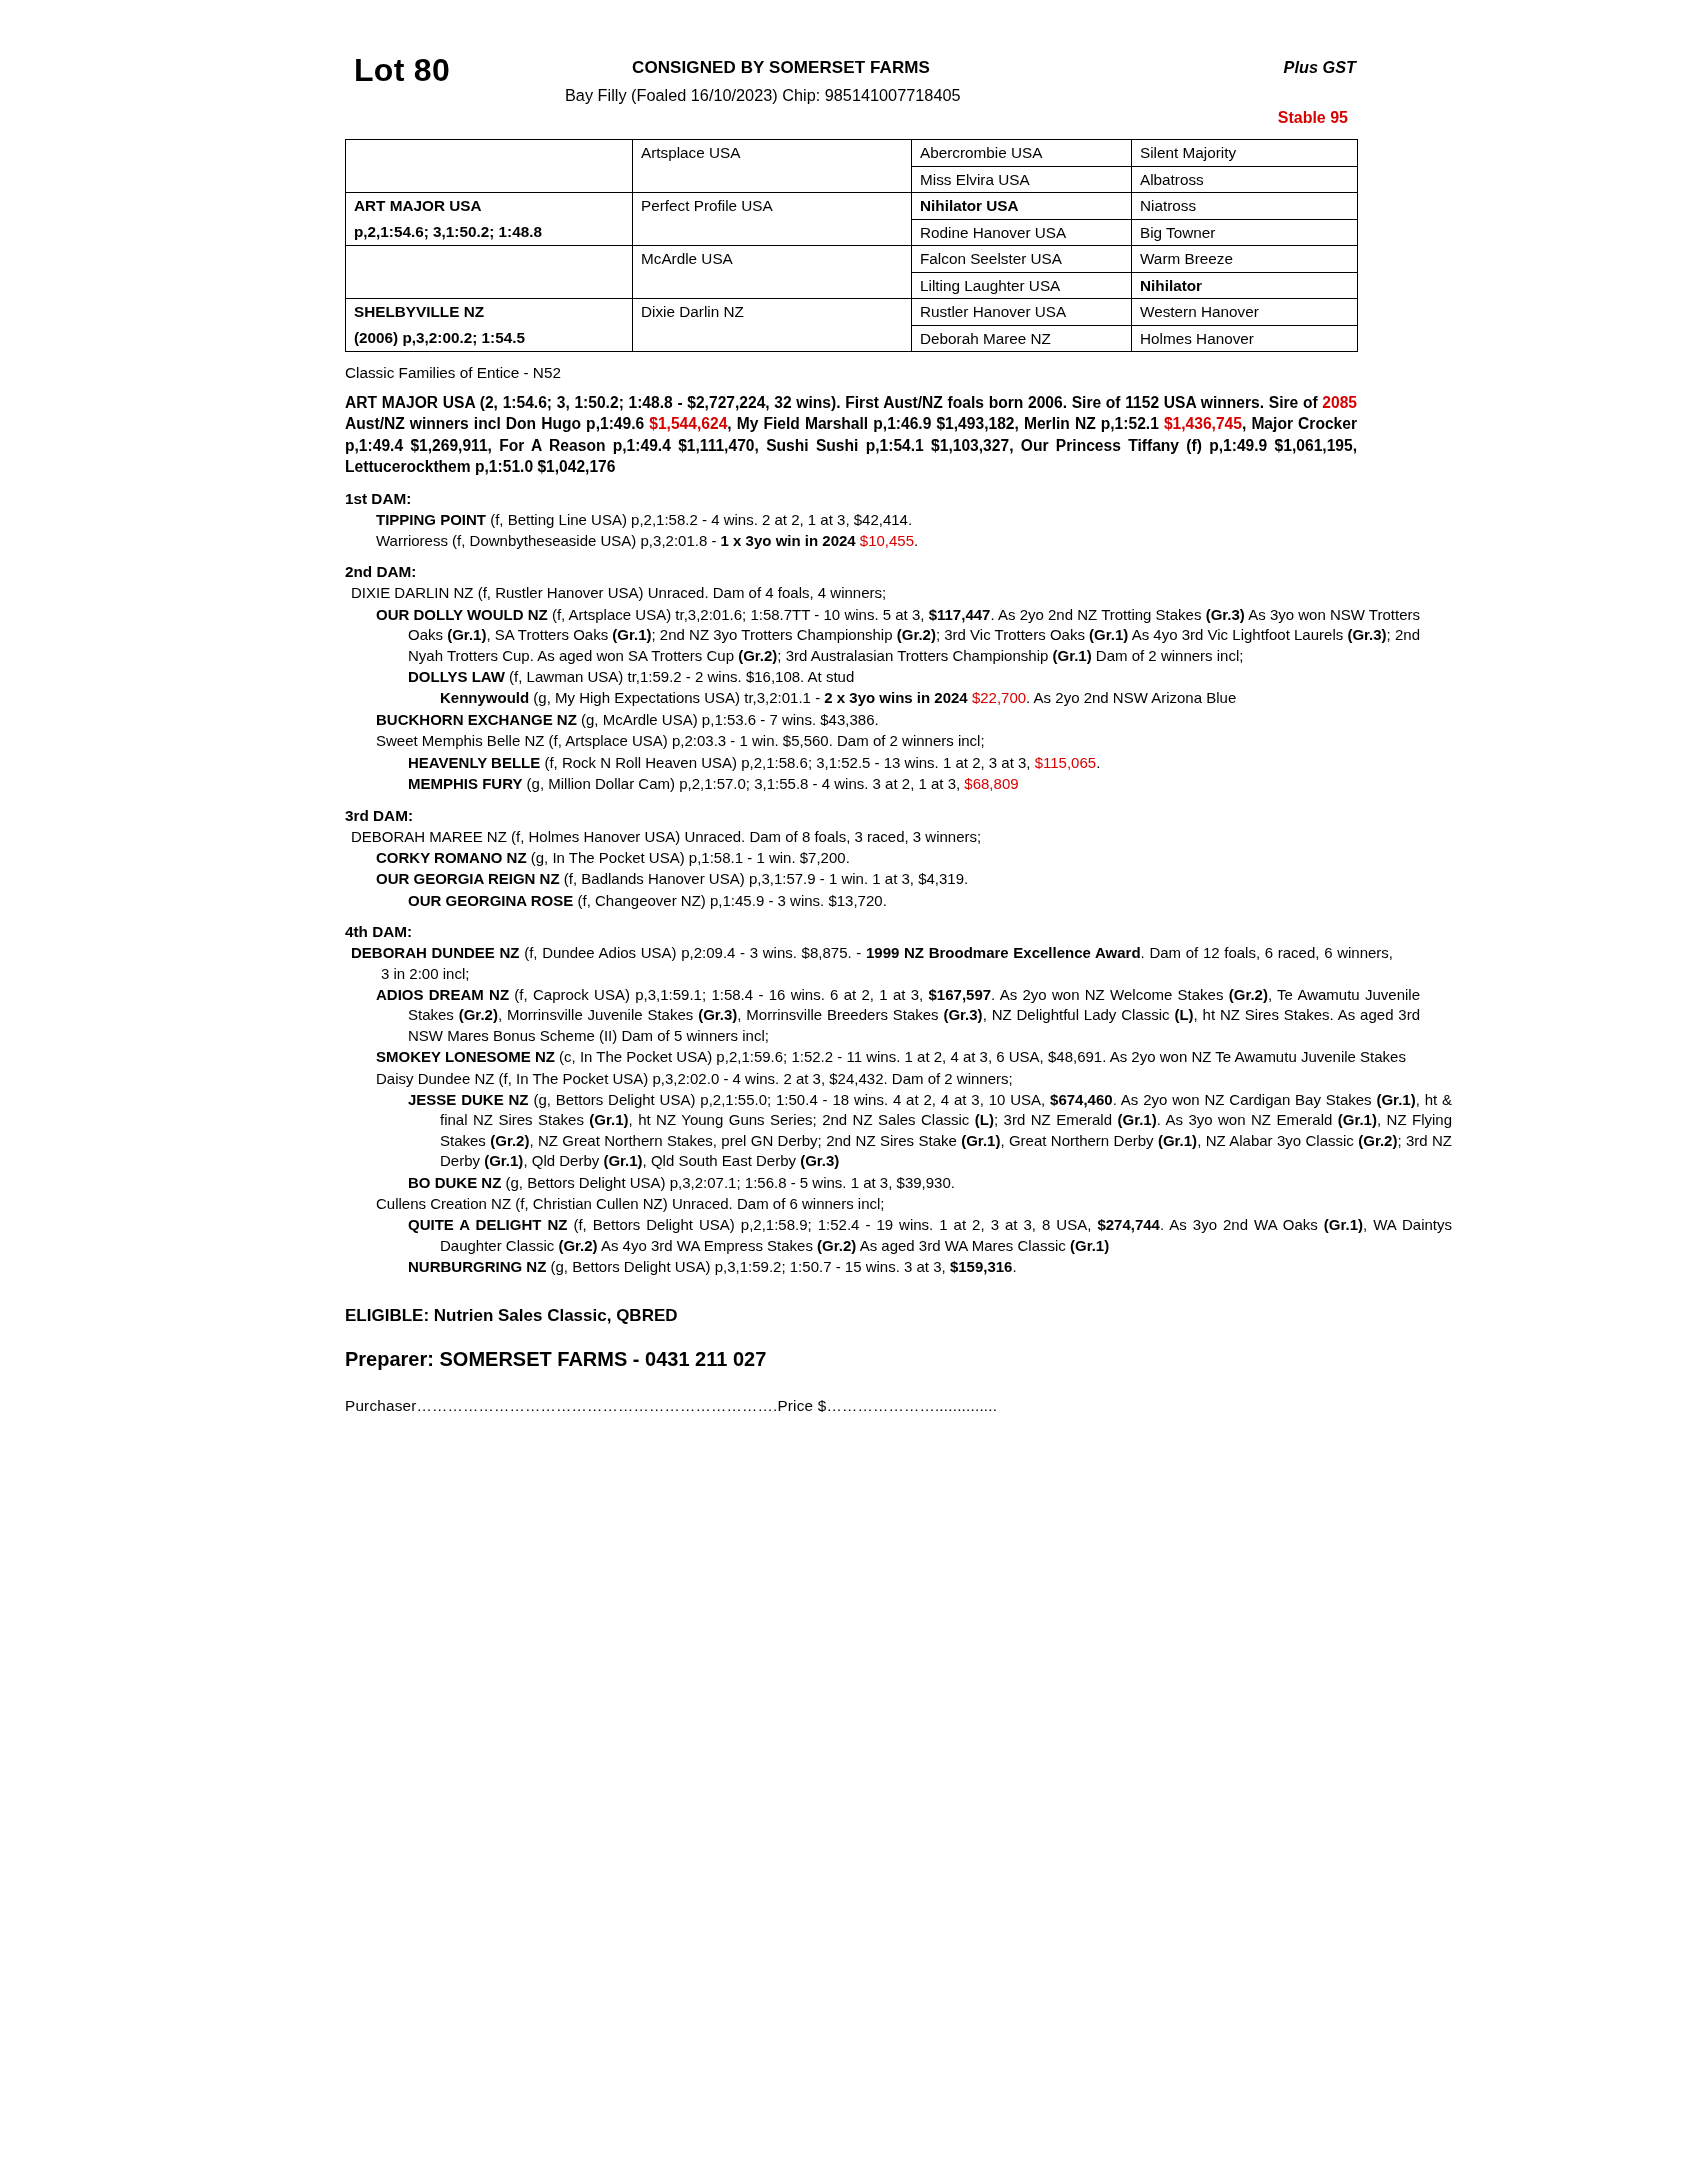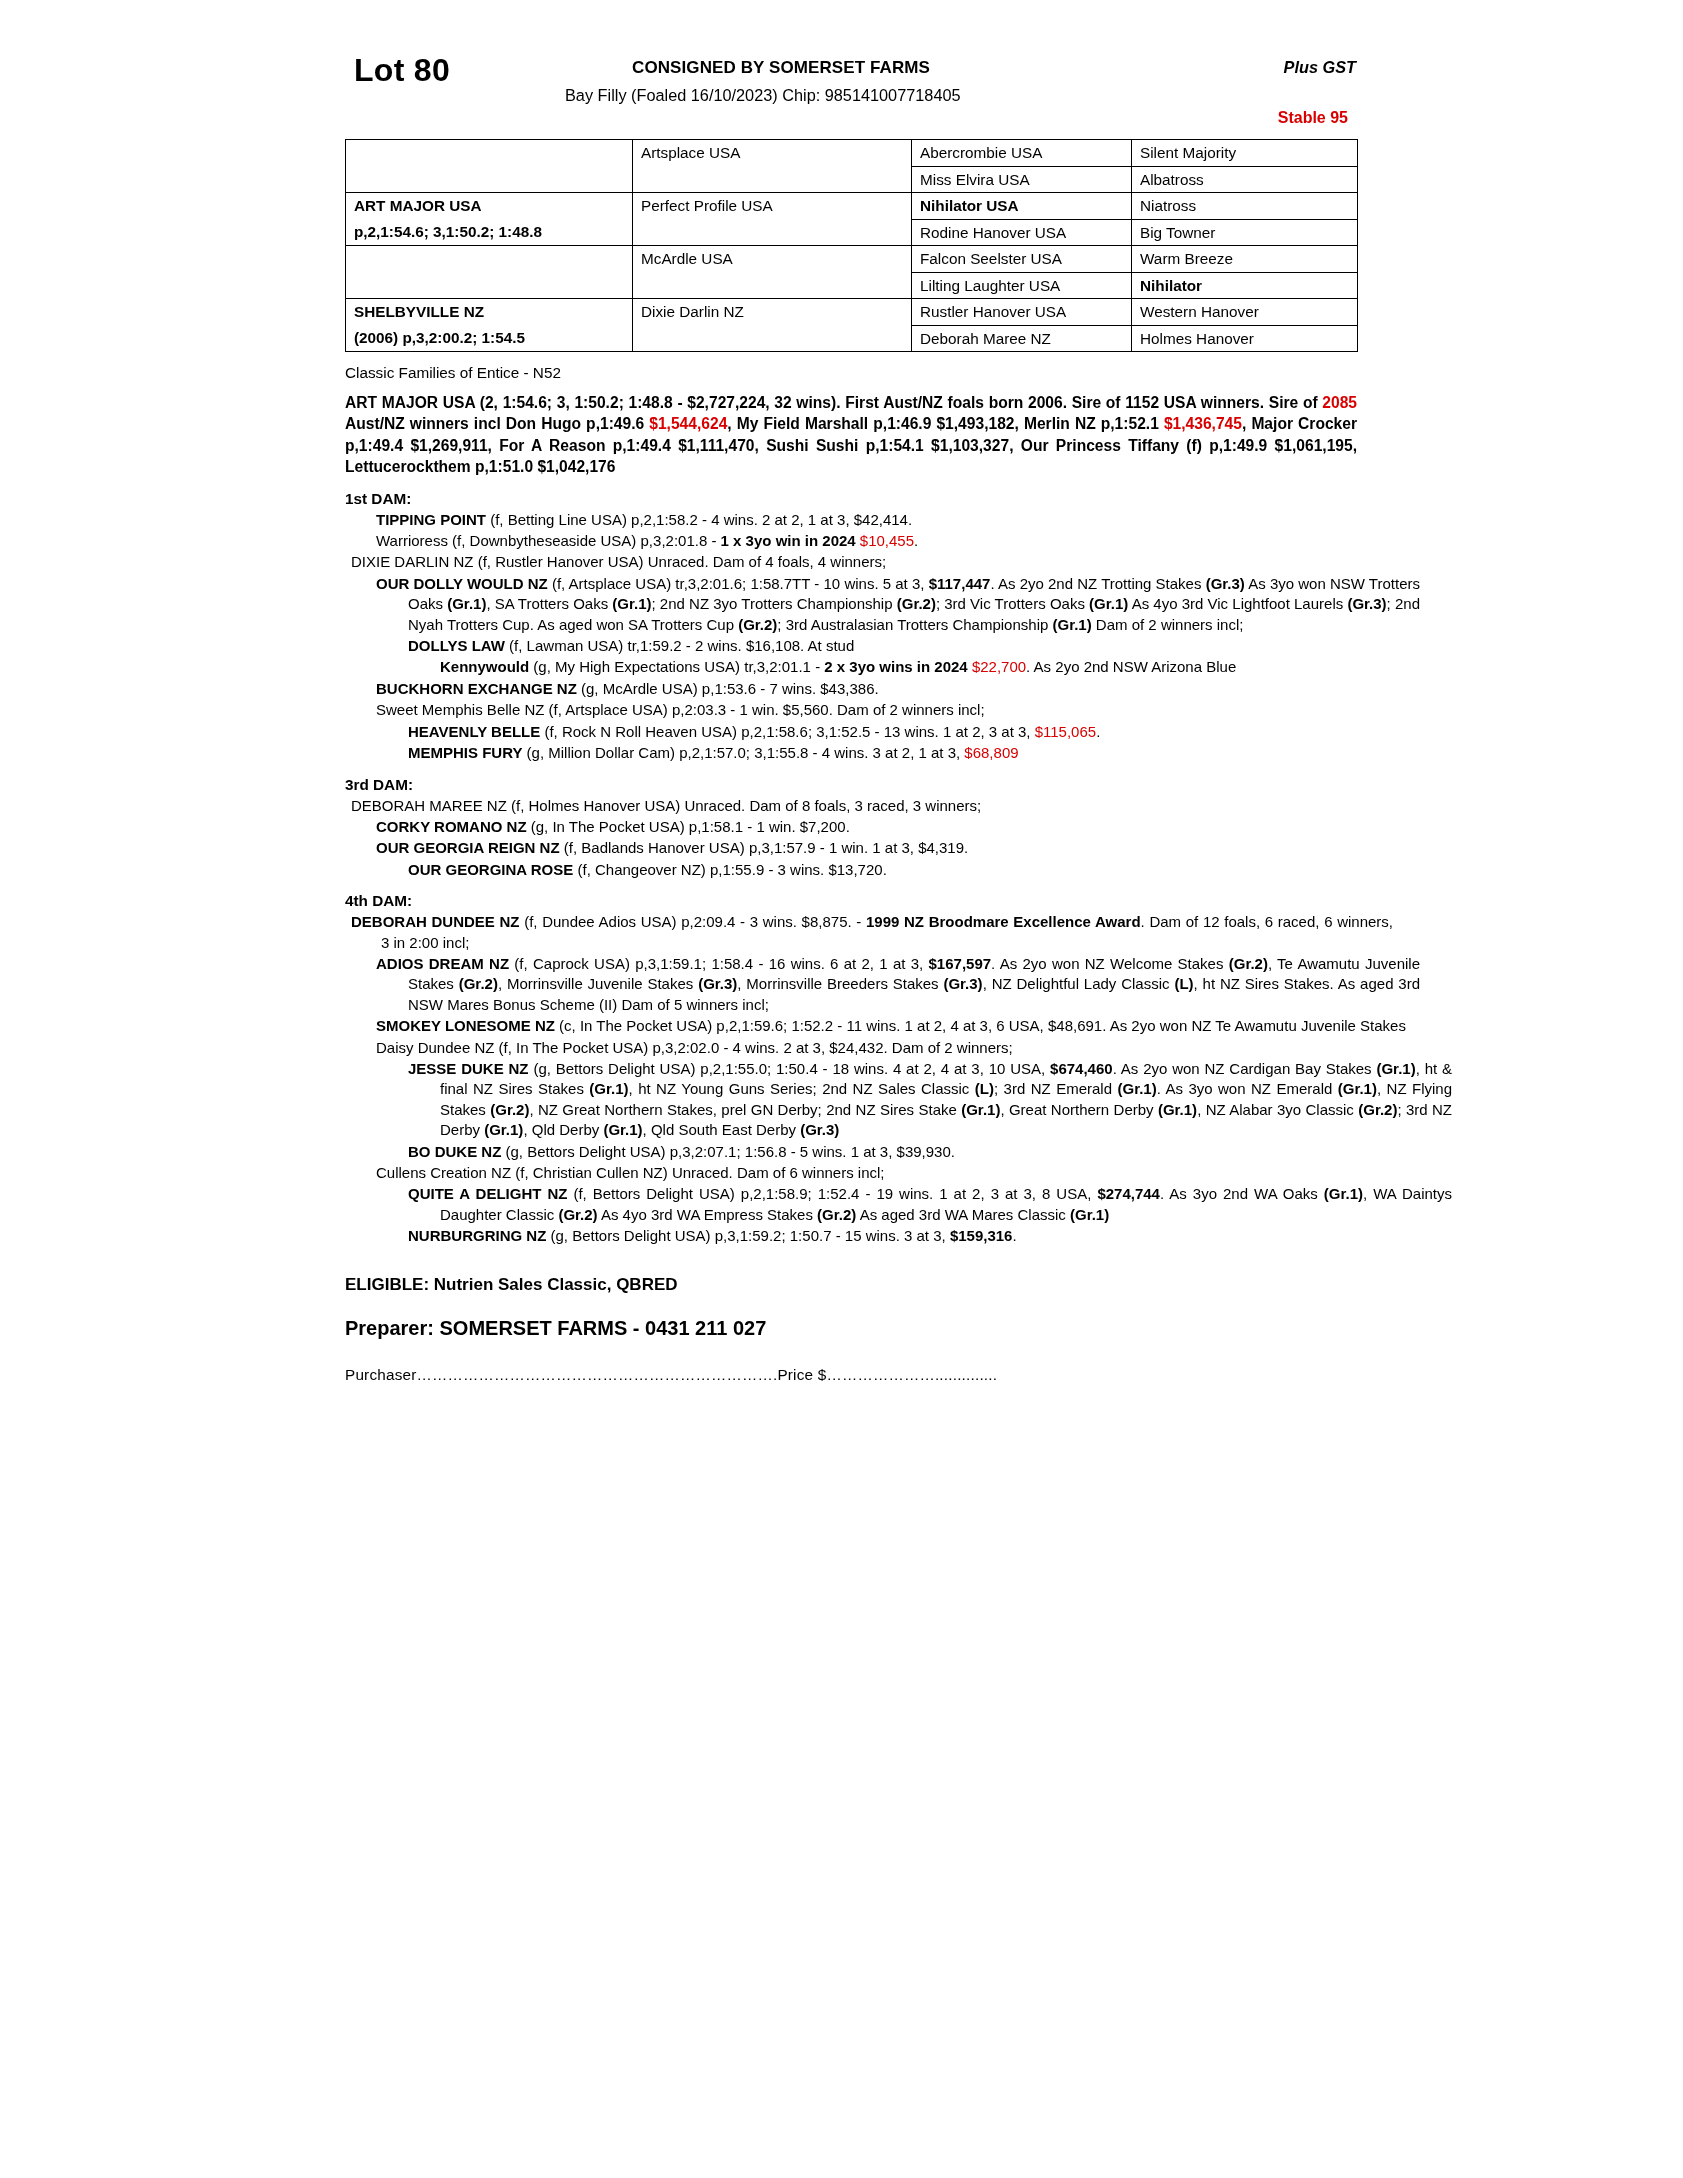--- a/index.html
+++ b/index.html
@@ -215,33 +215,34 @@
   <div class="classic">Classic Families of Entice - N52</div>
 
   <div class="sire-para">
     <span>ART MAJOR USA (2, 1:54.6; 3, 1:50.2; 1:48.8 - $2,727,224, 32 wins). First Aust/NZ foals born 2006. Sire of 1152 USA winners. Sire of </span><span class="red">2085</span><span> Aust/NZ winners incl Don Hugo p,1:49.6 </span><span class="red">$1,544,624</span><span>, My Field Marshall p,1:46.9 $1,493,182, Merlin NZ p,1:52.1 </span><span class="red">$1,436,745</span><span>, Major Crocker p,1:49.4 $1,269,911, For A Reason p,1:49.4 $1,111,470, Sushi Sushi p,1:54.1 $1,103,327, Our Princess Tiffany (f) p,1:49.9 $1,061,195, Lettucerockthem p,1:51.0 $1,042,176</span>
   </div>
 
   <div id="dam-sections">
       <div class="dam-head">1st DAM:</div>
       <div class="entry i1"><span class="b">TIPPING POINT</span><span> (f, Betting Line USA) p,2,1:58.2 - 4 wins. 2 at 2, 1 at 3, $42,414.</span></div>
       <div class="entry i1"><span>Warrioress (f, Downbytheseaside USA) p,3,2:01.8 - </span><span class="b">1 x 3yo win in 2024 </span><span class="red">$10,455</span><span>.</span></div>
+      <div class="dam-head">2nd DAM:</div>
       <div class="entry i0"><span>DIXIE DARLIN NZ (f, Rustler Hanover USA) Unraced. Dam of 4 foals, 4 winners;</span></div>
       <div class="entry i1"><span class="b">OUR DOLLY WOULD NZ</span><span> (f, Artsplace USA) tr,3,2:01.6; 1:58.7TT - 10 wins. 5 at 3, </span><span class="b">$117,447</span><span>. As 2yo 2nd NZ Trotting Stakes </span><span class="b">(Gr.3)</span><span> As 3yo won NSW Trotters Oaks </span><span class="b">(Gr.1)</span><span>, SA Trotters Oaks </span><span class="b">(Gr.1)</span><span>; 2nd NZ 3yo Trotters Championship </span><span class="b">(Gr.2)</span><span>; 3rd Vic Trotters Oaks </span><span class="b">(Gr.1)</span><span> As 4yo 3rd Vic Lightfoot Laurels </span><span class="b">(Gr.3)</span><span>; 2nd Nyah Trotters Cup. As aged won SA Trotters Cup </span><span class="b">(Gr.2)</span><span>; 3rd Australasian Trotters Championship </span><span class="b">(Gr.1)</span><span> Dam of 2 winners incl;</span></div>
       <div class="entry i2"><span class="b">DOLLYS LAW</span><span> (f, Lawman USA) tr,1:59.2 - 2 wins. $16,108. At stud</span></div>
       <div class="entry i3"><span class="b">Kennywould</span><span> (g, My High Expectations USA) tr,3,2:01.1 - </span><span class="b">2 x 3yo wins in 2024 </span><span class="red">$22,700</span><span>. As 2yo 2nd NSW Arizona Blue</span></div>
       <div class="entry i1"><span class="b">BUCKHORN EXCHANGE NZ</span><span> (g, McArdle USA) p,1:53.6 - 7 wins. $43,386.</span></div>
       <div class="entry i1"><span>Sweet Memphis Belle NZ (f, Artsplace USA) p,2:03.3 - 1 win. $5,560. Dam of 2 winners incl;</span></div>
       <div class="entry i2"><span class="b">HEAVENLY BELLE</span><span> (f, Rock N Roll Heaven USA) p,2,1:58.6; 3,1:52.5 - 13 wins. 1 at 2, 3 at 3, </span><span class="red">$115,065</span><span>.</span></div>
       <div class="entry i2"><span class="b">MEMPHIS FURY</span><span> (g, Million Dollar Cam) p,2,1:57.0; 3,1:55.8 - 4 wins. 3 at 2, 1 at 3, </span><span class="red">$68,809</span></div>
       <div class="dam-head">3rd DAM:</div>
       <div class="entry i0"><span>DEBORAH MAREE NZ (f, Holmes Hanover USA) Unraced. Dam of 8 foals, 3 raced, 3 winners;</span></div>
       <div class="entry i1"><span class="b">CORKY ROMANO NZ</span><span> (g, In The Pocket USA) p,1:58.1 - 1 win. $7,200.</span></div>
       <div class="entry i1"><span class="b">OUR GEORGIA REIGN NZ</span><span> (f, Badlands Hanover USA) p,3,1:57.9 - 1 win. 1 at 3, $4,319.</span></div>
-      <div class="entry i2"><span class="b">OUR GEORGINA ROSE</span><span> (f, Changeover NZ) p,1:55.9 - 3 wins. $13,720.</span></div>
+      <div class="entry i2"><span class="b">OUR GEORGINA ROSE</span><span> (f, Changeover NZ) p,1:45.9 - 3 wins. $13,720.</span></div>
       <div class="dam-head">4th DAM:</div>
       <div class="entry i0h"><span class="b">DEBORAH DUNDEE NZ</span><span> (f, Dundee Adios USA) p,2:09.4 - 3 wins. $8,875. - </span><span class="b">1999 NZ Broodmare Excellence Award</span><span>. Dam of 12 foals, 6 raced, 6 winners, 3 in 2:00 incl;</span></div>
       <div class="entry i1"><span class="b">ADIOS DREAM NZ</span><span> (f, Caprock USA) p,3,1:59.1; 1:58.4 - 16 wins. 6 at 2, 1 at 3, </span><span class="b">$167,597</span><span>. As 2yo won NZ Welcome Stakes </span><span class="b">(Gr.2)</span><span>, Te Awamutu Juvenile Stakes </span><span class="b">(Gr.2)</span><span>, Morrinsville Juvenile Stakes </span><span class="b">(Gr.3)</span><span>, Morrinsville Breeders Stakes </span><span class="b">(Gr.3)</span><span>, NZ Delightful Lady Classic </span><span class="b">(L)</span><span>, ht NZ Sires Stakes. As aged 3rd NSW Mares Bonus Scheme (II) Dam of 5 winners incl;</span></div>
       <div class="entry i1"><span class="b">SMOKEY LONESOME NZ</span><span> (c, In The Pocket USA) p,2,1:59.6; 1:52.2 - 11 wins. 1 at 2, 4 at 3, 6 USA, $48,691. As 2yo won NZ Te Awamutu Juvenile Stakes</span></div>
       <div class="entry i1"><span>Daisy Dundee NZ (f, In The Pocket USA) p,3,2:02.0 - 4 wins. 2 at 3, $24,432. Dam of 2 winners;</span></div>
       <div class="entry i2"><span class="b">JESSE DUKE NZ</span><span> (g, Bettors Delight USA) p,2,1:55.0; 1:50.4 - 18 wins. 4 at 2, 4 at 3, 10 USA, </span><span class="b">$674,460</span><span>. As 2yo won NZ Cardigan Bay Stakes </span><span class="b">(Gr.1)</span><span>, ht &amp; final NZ Sires Stakes </span><span class="b">(Gr.1)</span><span>, ht NZ Young Guns Series; 2nd NZ Sales Classic </span><span class="b">(L)</span><span>; 3rd NZ Emerald </span><span class="b">(Gr.1)</span><span>. As 3yo won NZ Emerald </span><span class="b">(Gr.1)</span><span>, NZ Flying Stakes </span><span class="b">(Gr.2)</span><span>, NZ Great Northern Stakes, prel GN Derby; 2nd NZ Sires Stake </span><span class="b">(Gr.1)</span><span>, Great Northern Derby </span><span class="b">(Gr.1)</span><span>, NZ Alabar 3yo Classic </span><span class="b">(Gr.2)</span><span>; 3rd NZ Derby </span><span class="b">(Gr.1)</span><span>, Qld Derby </span><span class="b">(Gr.1)</span><span>, Qld South East Derby </span><span class="b">(Gr.3)</span></div>
       <div class="entry i2"><span class="b">BO DUKE NZ</span><span> (g, Bettors Delight USA) p,3,2:07.1; 1:56.8 - 5 wins. 1 at 3, $39,930.</span></div>
       <div class="entry i1"><span>Cullens Creation NZ (f, Christian Cullen NZ) Unraced. Dam of 6 winners incl;</span></div>
       <div class="entry i2"><span class="b">QUITE A DELIGHT NZ</span><span> (f, Bettors Delight USA) p,2,1:58.9; 1:52.4 - 19 wins. 1 at 2, 3 at 3, 8 USA, </span><span class="b">$274,744</span><span>. As 3yo 2nd WA Oaks </span><span class="b">(Gr.1)</span><span>, WA Daintys Daughter Classic </span><span class="b">(Gr.2)</span><span> As 4yo 3rd WA Empress Stakes </span><span class="b">(Gr.2)</span><span> As aged 3rd WA Mares Classic </span><span class="b">(Gr.1)</span></div>
       <div class="entry i2"><span class="b">NURBURGRING NZ</span><span> (g, Bettors Delight USA) p,3,1:59.2; 1:50.7 - 15 wins. 3 at 3, </span><span class="b">$159,316</span><span>.</span></div>

